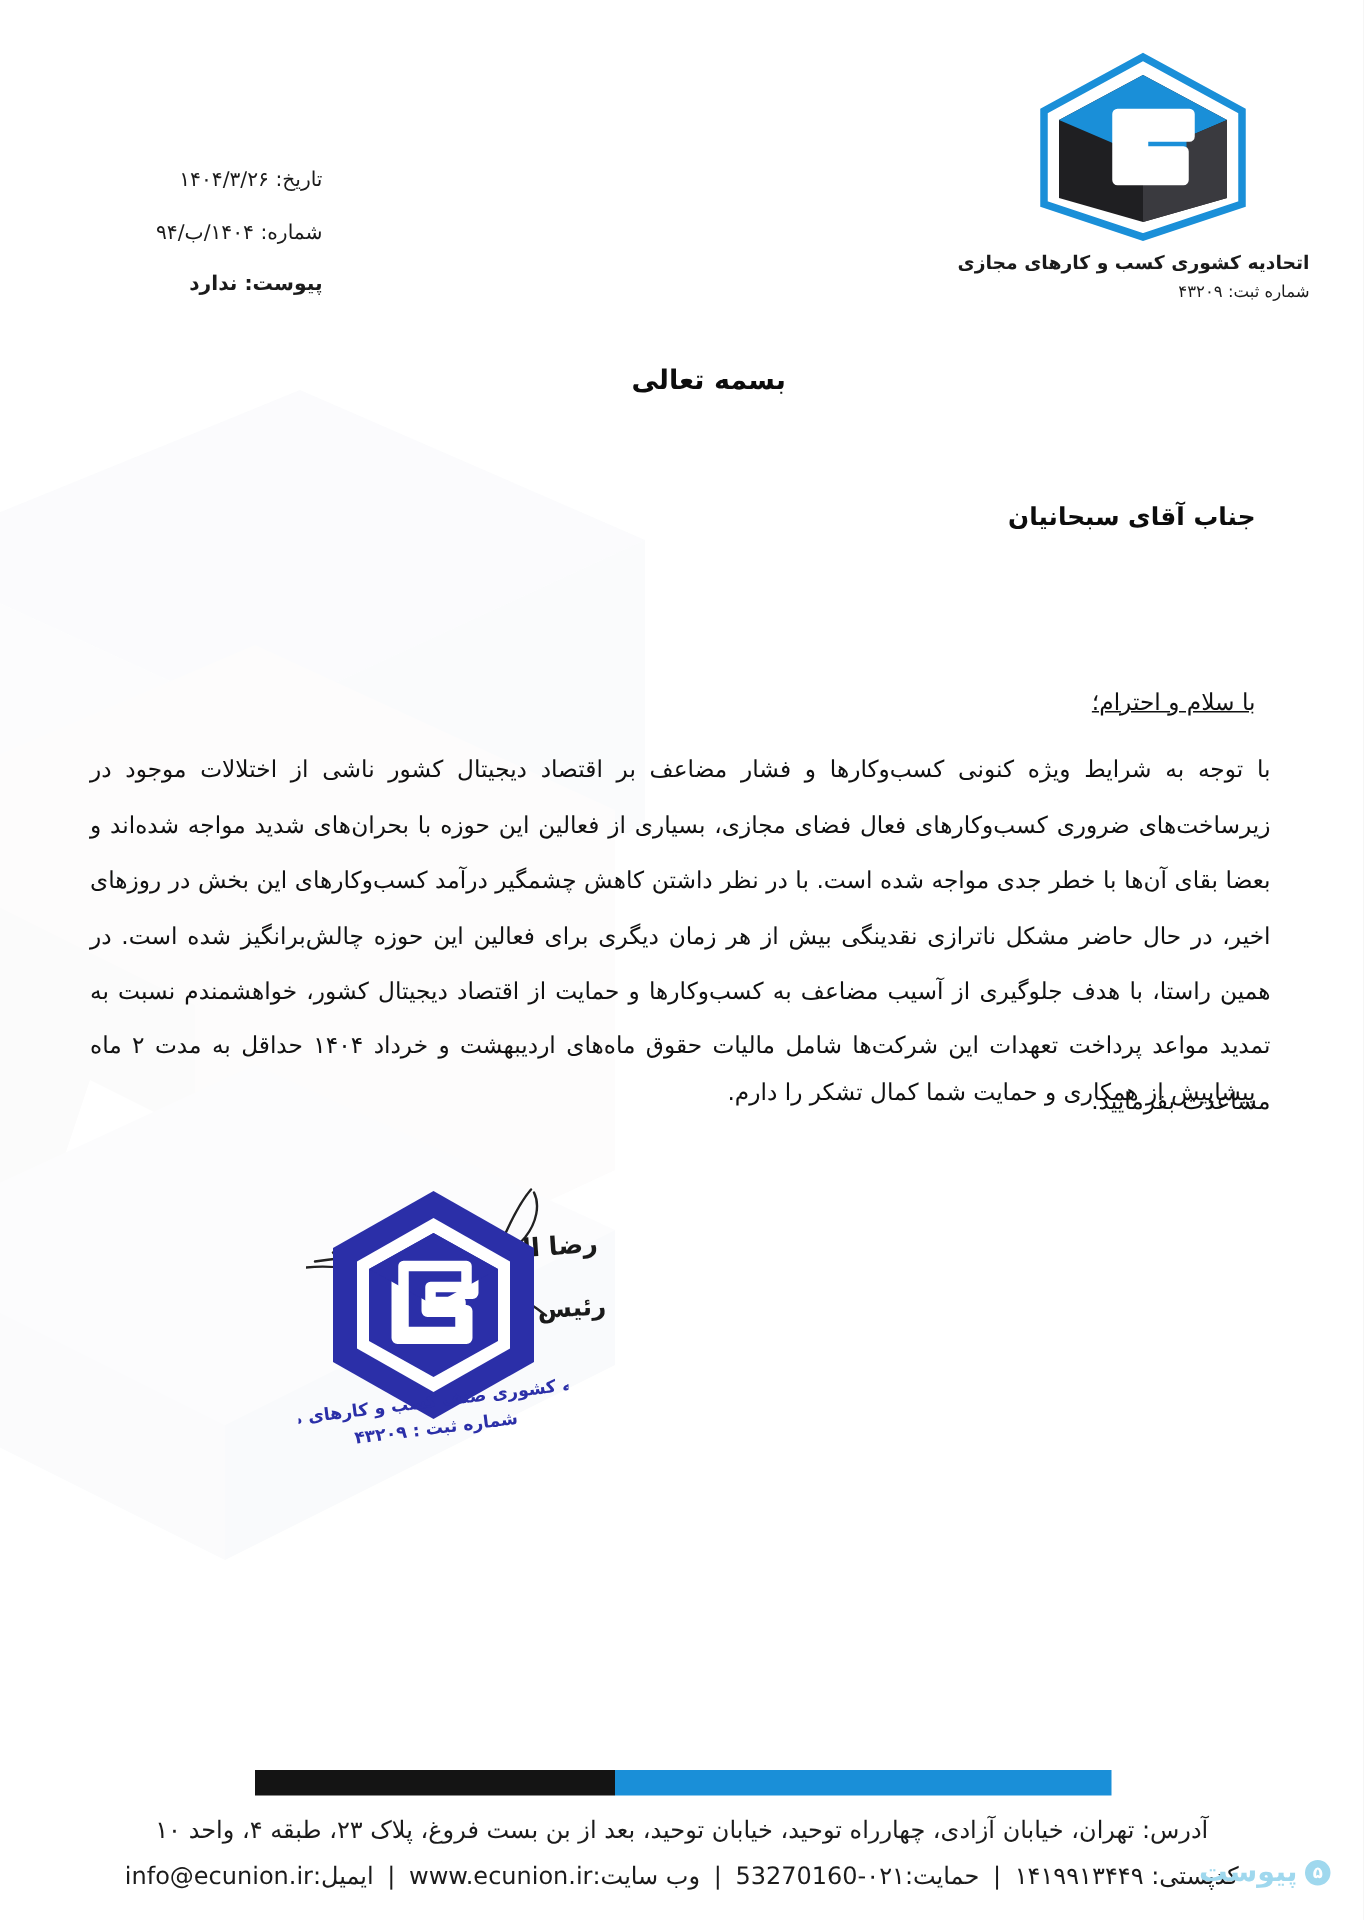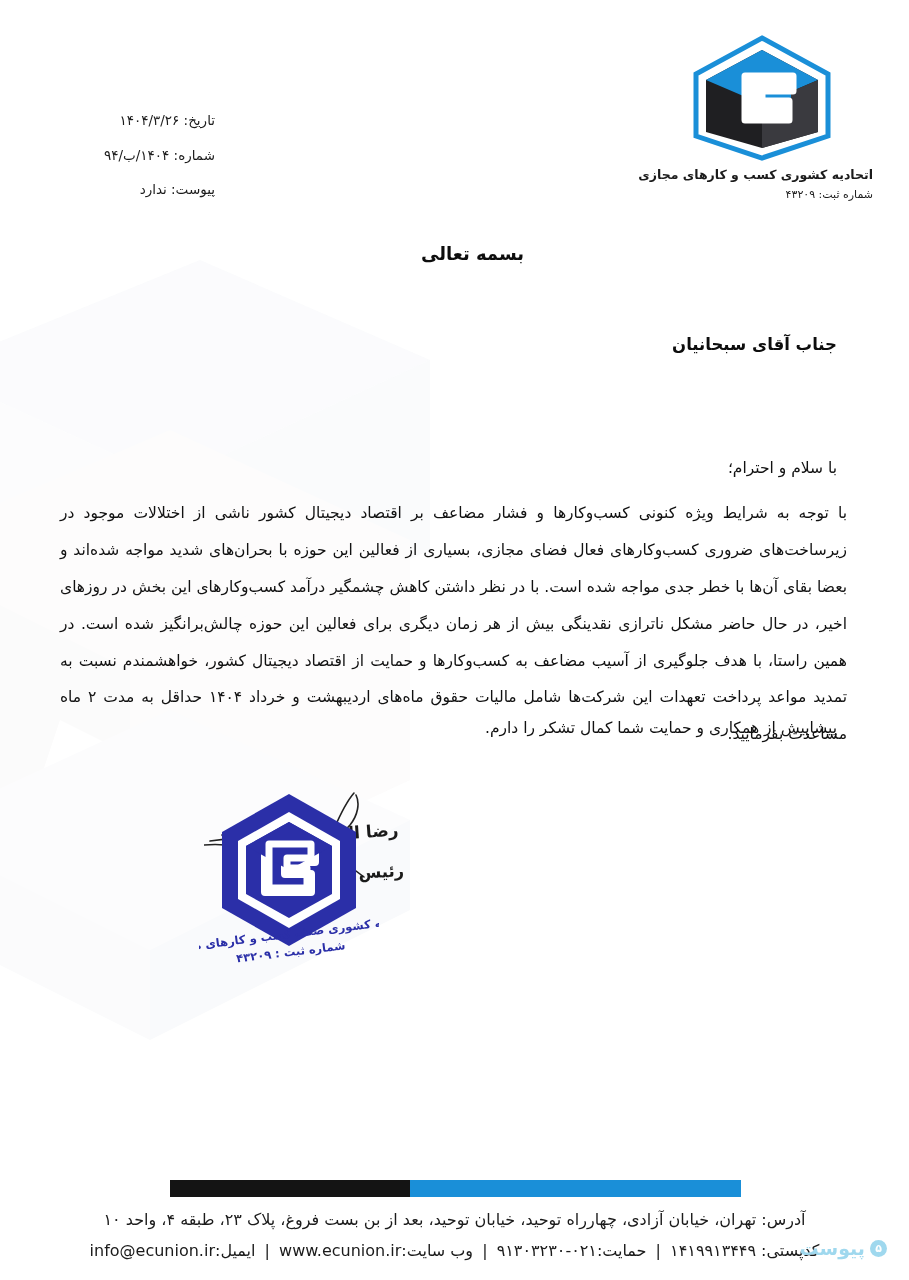--- a/index.html
+++ b/index.html
@@ -71,21 +71,21 @@
   }
   .meta-row {
     font-size: 13.5px;
     color: #1b1b1b;
     line-height: 1.0;
     margin-bottom: 21px;
     white-space: nowrap;
     text-align: right;
     padding-left: 10px;
   }
-  .meta-row:last-child { margin-bottom: 0; }
+  .meta-row:last-child { margin-bottom: 0; font-weight: bold; }
 
   
   .invocation {
     position: absolute;
     right: 385px;
     top: 243px;
     font-size: 18px;
     font-weight: bold;
     color: #0d0d0d;
   }
@@ -102,20 +102,21 @@
     line-height: 1.82;
   }
 
   
   .salutation {
     position: absolute;
     right: 72px;
     top: 459px;
     font-size: 15.5px;
     color: #111111;
+    text-decoration: underline;
   }
   .body-text {
     position: absolute;
     right: 62px;
     left: 60px;
     top: 495px;
     font-size: 15.5px;
     line-height: 2.38;
     color: #111111;
     text-align: justify;
@@ -339,21 +340,21 @@
   <div class="footer-bar">
     <div class="seg-blue"></div>
     <div class="seg-dark"></div>
   </div>
 
   <div class="footer-text">
     <div class="footer-line">آدرس: تهران، خیابان آزادی، چهارراه توحید، خیابان توحید، بعد از بن بست فروغ، پلاک ۲۳، طبقه ۴، واحد ۱۰</div>
     <div class="footer-line">
       <span>کدپستی: ۱۴۱۹۹۱۳۴۴۹</span>
       <span class="footer-sep">|</span>
-      <span>حمایت:</span><span>۰۲۱-۹۱۳۰۳۲۳۰</span>
+      <span>حمایت:</span><span>۰۲۱-53270160</span>
       <span class="footer-sep">|</span>
       <span>وب سایت:</span><span class="ltr">www.ecunion.ir</span>
       <span class="footer-sep">|</span>
       <span>ایمیل:</span><span class="ltr">info@ecunion.ir</span>
     </div>
   </div>
 
   <div class="corner-watermark">
     <span class="cw-badge">۵</span>
     <span>پیوست</span>

